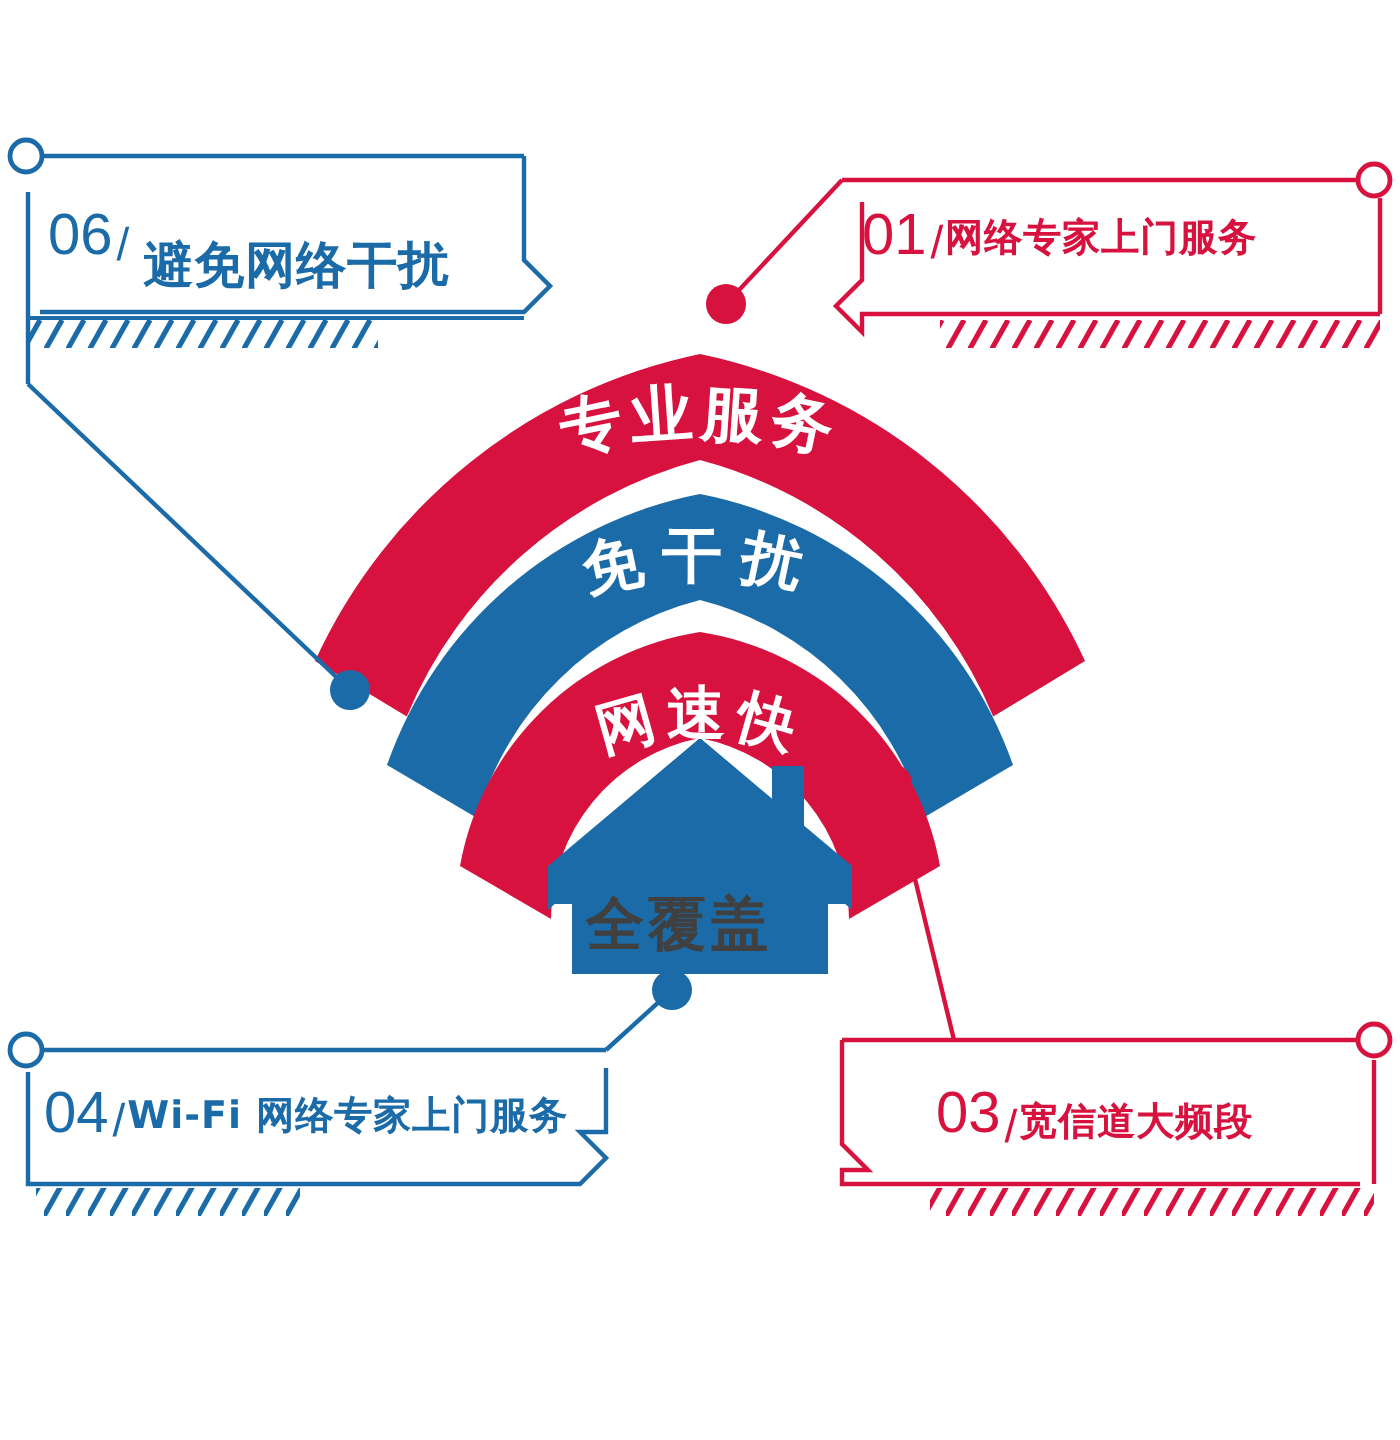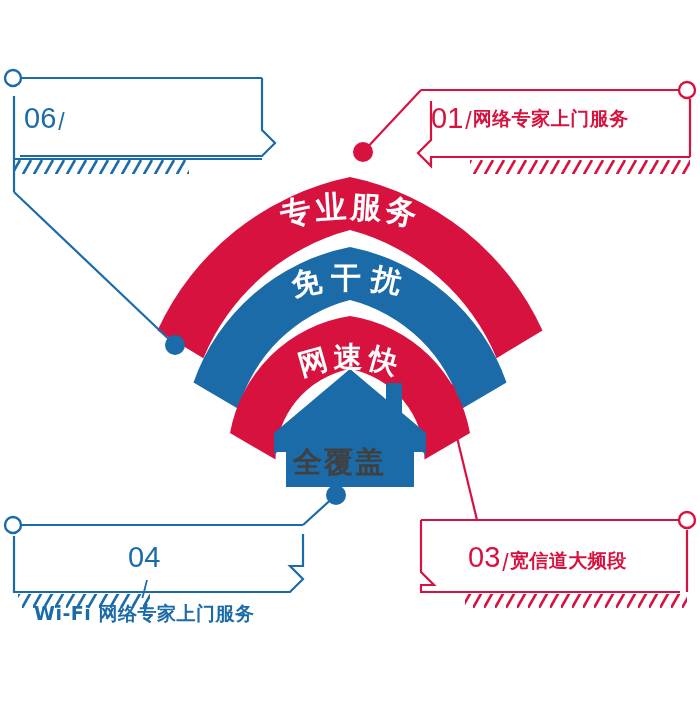--- a/index.html
+++ b/index.html
@@ -73,23 +73,22 @@
   #label-02 .cn-2line { margin-left: 6px; }
 
   
   #label-01 {
     left: 431px;
     top: 102px;
   }
 
   
   #label-04 {
-    left: 34px;
+    left: 22px;
     top: 541px;
-    flex-direction: column;
   }
 
   
   #label-03 {
     left: 468px;
     top: 541px;
     align-items: flex-end;
   }
   .house-word {
     position: absolute;
@@ -241,20 +240,21 @@
     </text>
   </svg>
 
   <div class="house-word">全覆盖</div>
 
   <div class="label-box" id="label-02">
     <span class="num blue-txt">06</span>
     <span class="slash blue-txt">/</span>
     <span class="cn-2line blue-txt">
       <br>
+      <span>避免网络干扰</span>
     </span>
   </div>
 
   <div class="label-box" id="label-01">
     <span class="num red-txt">01</span>
     <span class="slash red-txt">/</span>
     <span class="cn red-txt">网络专家上门服务</span>
   </div>
 
   <div class="label-box" id="label-04">

